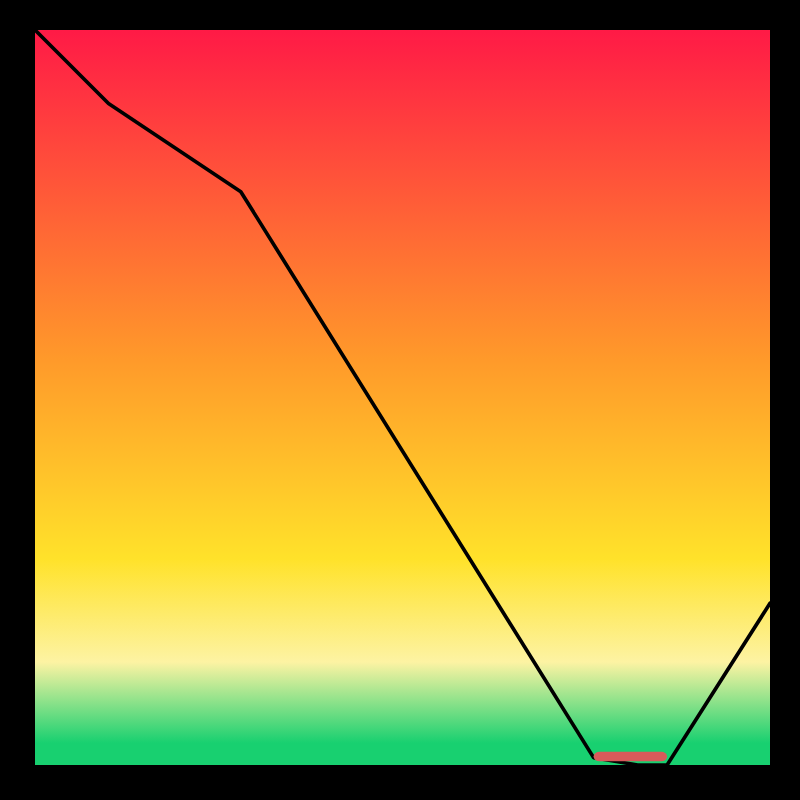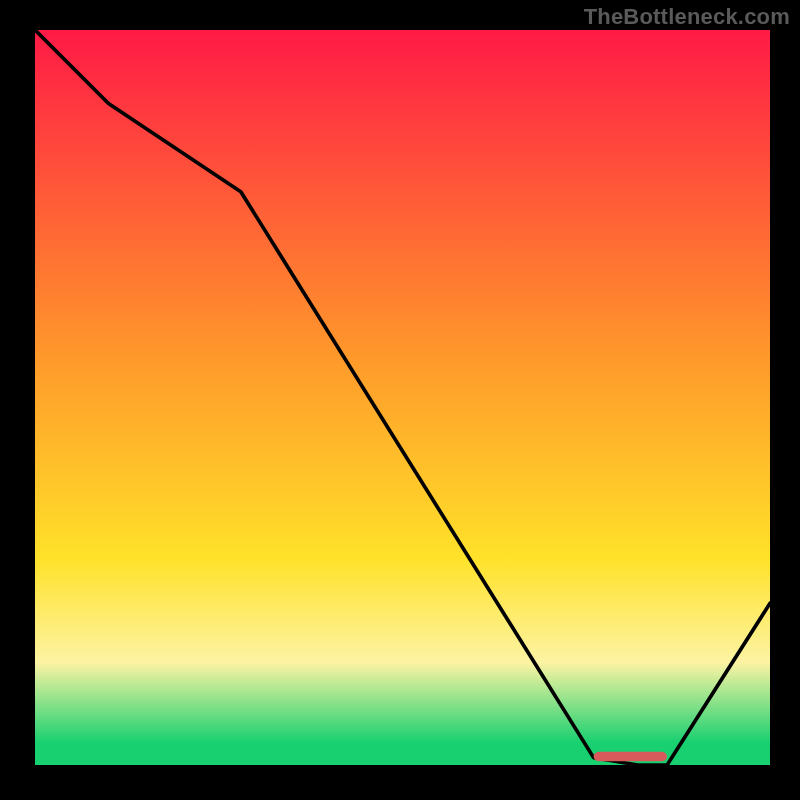--- a/index.html
+++ b/index.html
@@ -51,21 +51,20 @@
     left: 0;
     top: 0;
     width: 100%;
     height: 100%;
   }
 </style>
 </head>
 <body>
 
 <div class="stage">
-  <div class="watermark">TheBottleneck.com</div>
 
   <div class="plot">
     <svg class="grad" viewBox="0 0 100 100" preserveAspectRatio="none">
       <defs>
         <linearGradient id="bgGrad" x1="0" y1="0" x2="0" y2="1">
             <stop offset="0%" stop-color="#ff1a46"></stop>
             <stop offset="45%" stop-color="#ff9a2a"></stop>
             <stop offset="72%" stop-color="#ffe22a"></stop>
             <stop offset="86%" stop-color="#fdf3a3"></stop>
             <stop offset="97%" stop-color="#18d070"></stop>

